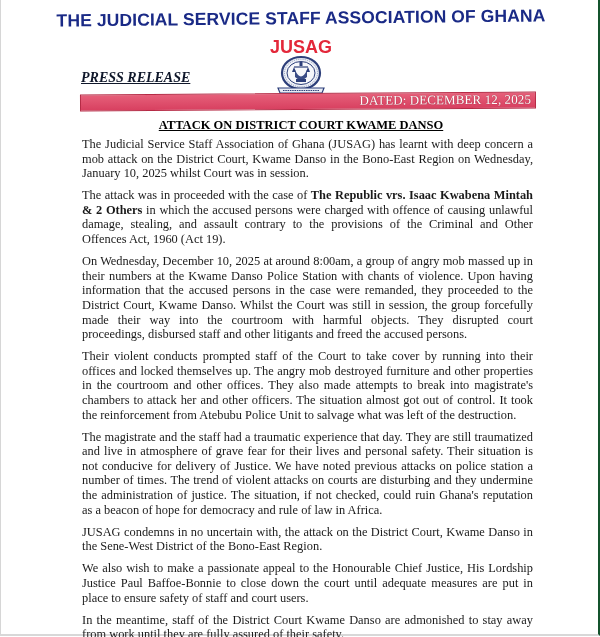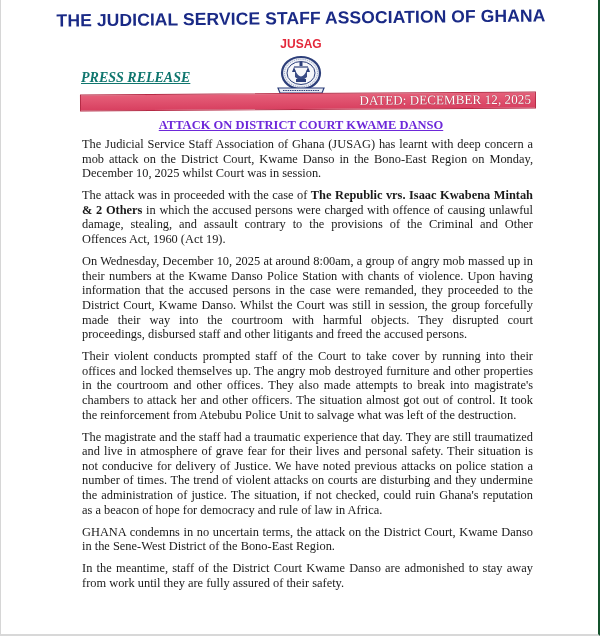--- a/index.html
+++ b/index.html
@@ -39,40 +39,40 @@
       transform: rotate(-0.6deg);
     }
     .abbr {
       position: absolute;
       top: 37px;
       left: 0;
       width: 600px;
       text-align: center;
       font-family: "Liberation Sans", sans-serif;
       font-weight: bold;
-      font-size: 12px;
+      font-size: 18px;
       color: #e3283a;
     }
     .seal {
       position: absolute;
       left: 271px;
       top: 55px;
       width: 58px;
       height: 44px;
     }
     .press-label {
       position: absolute;
       top: 70px;
       left: 80px;
       font-family: "Liberation Serif", serif;
       font-style: italic;
       font-weight: bold;
       font-size: 14px;
       text-decoration: underline;
-      color: #0f766e;
+      color: #0f172a;
     }
     .date-bar {
       position: absolute;
       top: 93px;
       left: 79px;
       width: 454px;
       height: 15px;
       background: linear-gradient(#e6607a, #d84060);
       border: 1px solid #b52a45;
       transform: rotate(-0.35deg);
@@ -90,21 +90,21 @@
     .headline {
       position: absolute;
       top: 118px;
       left: 0;
       width: 600px;
       text-align: center;
       font-family: "Liberation Serif", serif;
       font-weight: bold;
       font-size: 12.5px;
       text-decoration: underline;
-      color: #6d28d9;
+      color: #000000;
     }
     .body-text {
       position: absolute;
       top: 137px;
       left: 81px;
       width: 451px;
       font-family: "Liberation Serif", serif;
       font-size: 12.4px;
       line-height: 14.6px;
       text-align: justify;
@@ -141,22 +141,23 @@
 
   <div class="press-label">PRESS RELEASE</div>
 
   <div class="date-bar">
     <span class="date-text">DATED: DECEMBER 12, 2025</span>
   </div>
 
   <div class="headline">ATTACK ON DISTRICT COURT KWAME DANSO</div>
 
   <div class="body-text">
-    <p>The Judicial Service Staff Association of Ghana (JUSAG) has learnt with deep concern a mob attack on the District Court, Kwame Danso in the Bono-East Region on Monday, December 10, 2025 whilst Court was in session.</p>
+    <p>The Judicial Service Staff Association of Ghana (JUSAG) has learnt with deep concern a mob attack on the District Court, Kwame Danso in the Bono-East Region on Wednesday, January 10, 2025 whilst Court was in session.</p>
     <p><span>The attack was in proceeded with the case of </span><b>The Republic vrs. Isaac Kwabena Mintah &amp; 2 Others</b><span> in which the accused persons were charged with offence of causing unlawful damage, stealing, and assault contrary to the provisions of the Criminal and Other Offences Act, 1960 (Act 19).</span></p>
     <p>On Wednesday, December 10, 2025 at around 8:00am, a group of angry mob massed up in their numbers at the Kwame Danso Police Station with chants of violence. Upon having information that the accused persons in the case were remanded, they proceeded to the District Court, Kwame Danso. Whilst the Court was still in session, the group forcefully made their way into the courtroom with harmful objects. They disrupted court proceedings, disbursed staff and other litigants and freed the accused persons.</p>
     <p>Their violent conducts prompted staff of the Court to take cover by running into their offices and locked themselves up. The angry mob destroyed furniture and other properties in the courtroom and other offices. They also made attempts to break into magistrate's chambers to attack her and other officers. The situation almost got out of control. It took the reinforcement from Atebubu Police Unit to salvage what was left of the destruction.</p>
     <p>The magistrate and the staff had a traumatic experience that day. They are still traumatized and live in atmosphere of grave fear for their lives and personal safety. Their situation is not conducive for delivery of Justice. We have noted previous attacks on police station a number of times. The trend of violent attacks on courts are disturbing and they undermine the administration of justice. The situation, if not checked, could ruin Ghana's reputation as a beacon of hope for democracy and rule of law in Africa.</p>
-    <p>GHANA condemns in no uncertain terms, the attack on the District Court, Kwame Danso in the Sene-West District of the Bono-East Region.</p>
+    <p>JUSAG condemns in no uncertain with, the attack on the District Court, Kwame Danso in the Sene-West District of the Bono-East Region.</p>
+    <p>We also wish to make a passionate appeal to the Honourable Chief Justice, His Lordship Justice Paul Baffoe-Bonnie to close down the court until adequate measures are put in place to ensure safety of staff and court users.</p>
     <p>In the meantime, staff of the District Court Kwame Danso are admonished to stay away from work until they are fully assured of their safety.</p>
   </div>
 
 </div>
 
 </body></html>

